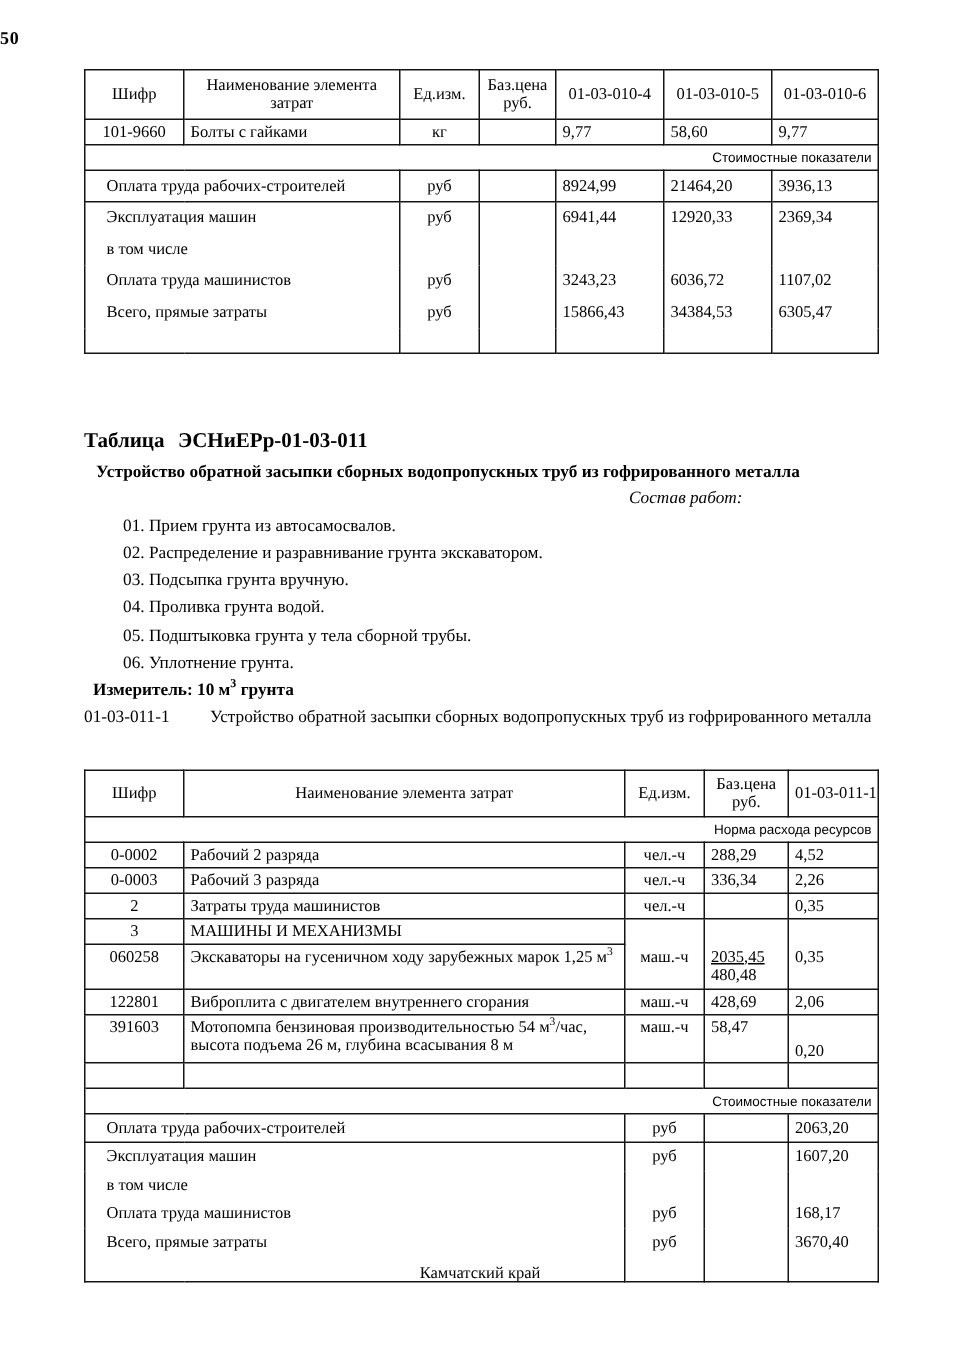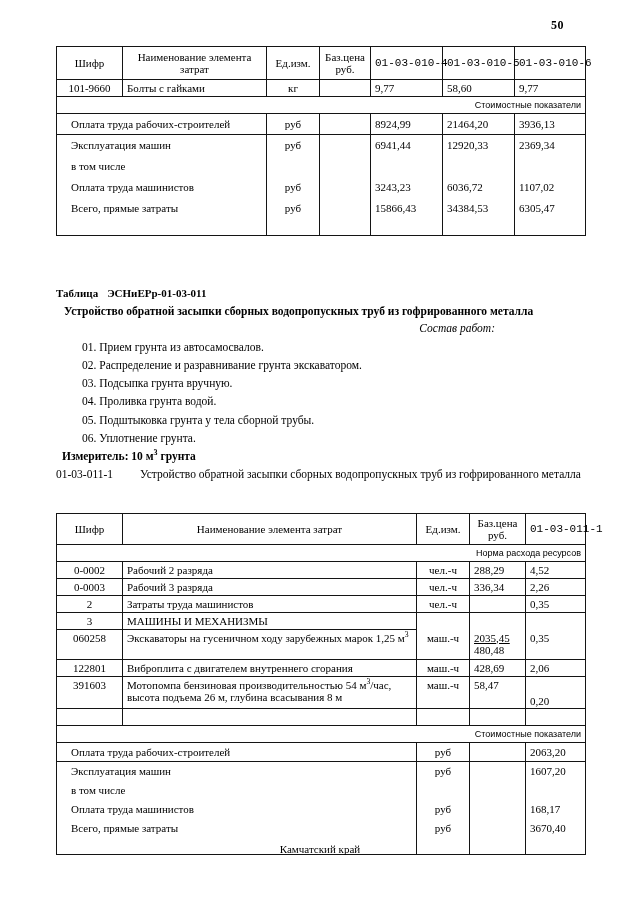--- a/index.html
+++ b/index.html
@@ -23,21 +23,21 @@
     width: 640px;
     height: 905px;
     background: #fff;
   }
 
   .page-number {
     position: absolute;
     top: 18px;
     left: 0;
     width: 564px;
-    text-align: right;
+    text-align: left;
     font-size: 12px;
     letter-spacing: 0.5px;
     font-weight: bold;
   }
 
   
   table.doc-table {
     position: absolute;
     border-collapse: collapse;
     font-size: 11px;
@@ -47,21 +47,21 @@
     border: 1px solid #141414;
     padding: 1px 4px;
     vertical-align: middle;
     font-weight: normal;
     line-height: 1.12;
   }
   .c-center { text-align: center; }
   .c-left   { text-align: left; }
   .c-right  { text-align: left; }
   .bold     { font-weight: bold; }
-  .nowrap   { white-space: nowrap; font-family: Liberation Mono, monospace; }
+  .nowrap   { white-space: nowrap; }
 
   
   .band td {
     font-family: "Liberation Sans", "DejaVu Sans", sans-serif;
     font-size: 9px;
     text-align: right;
     padding-right: 6px;
     height: 15px;
   }
   .nb-t { border-top: none !important; }
@@ -80,21 +80,21 @@
   
   .mid {
     position: absolute;
     left: 56px;
     top: 287px;
     width: 529px;
     font-size: 11.5px;
   }
   .tbl-caption {
     font-weight: bold;
-    font-size: 11px;
+    font-size: 14px;
     margin: 0 0 6px 0;
   }
   .tbl-caption .gap { display:inline-block; width: 9px; }
   .tbl-title {
     font-weight: bold;
     font-size: 11.5px;
     margin: 0 0 5px 8px;
   }
   .sostav {
     text-align: right;

